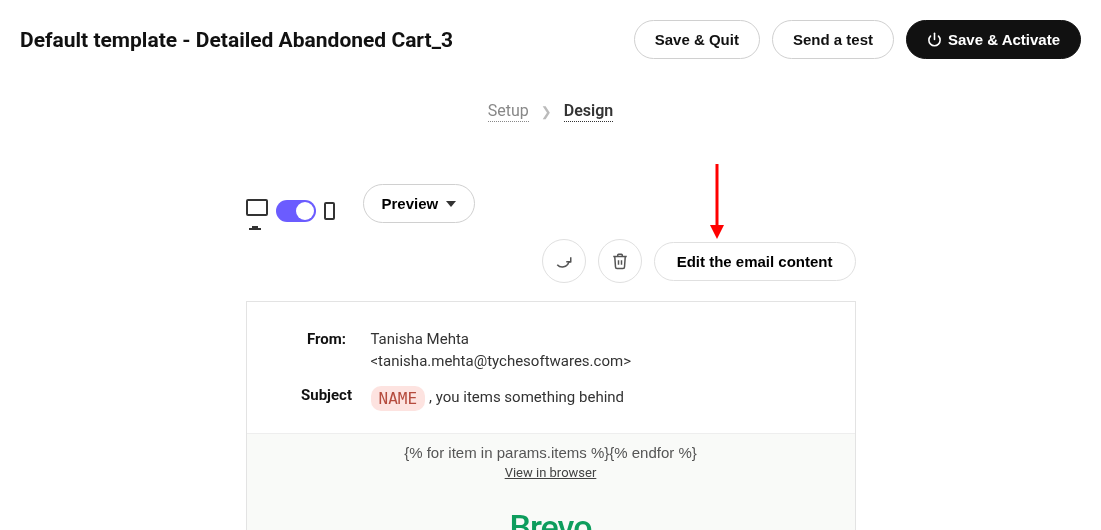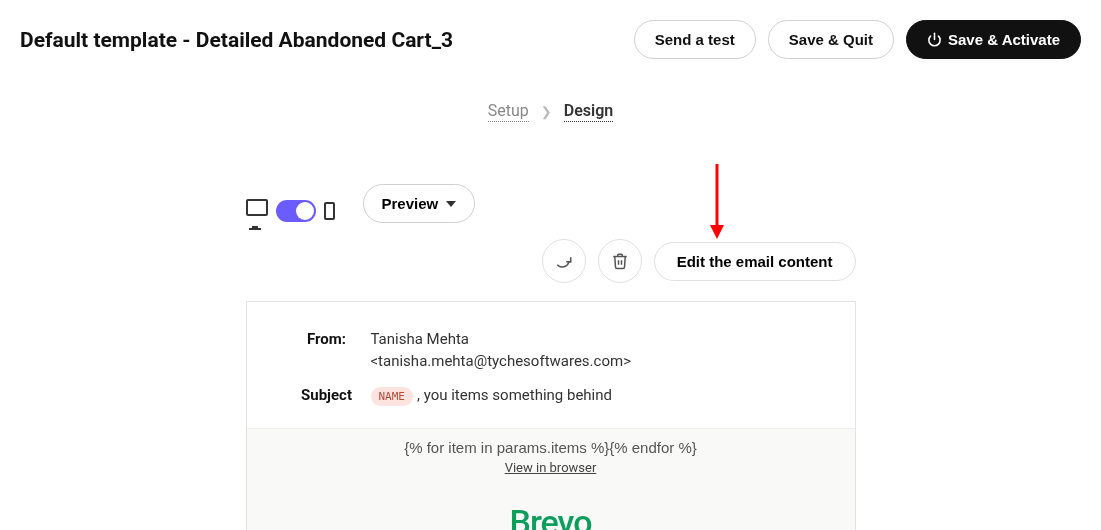--- a/index.html
+++ b/index.html
@@ -29,34 +29,34 @@
     .icon-btn { width: 44px; height: 44px; border: 1px solid #e0e0e0; border-radius: 50%; background: #fff; cursor: pointer; display: inline-flex; align-items: center; justify-content: center; }
     .icon-btn svg { width: 18px; height: 18px; stroke: #555; fill: none; stroke-width: 2; }
     .edit-btn { border: 1px solid #e0e0e0; border-radius: 22px; padding: 10px 22px; font-size: 15px; font-weight: 600; background: #fff; cursor: pointer; }
     .arrow-annotation { position: absolute; right: 124px; top: -80px; }
     .preview-panel { width: 610px; margin: 18px auto 0 auto; border: 1px solid #e3e3e3; border-bottom: none; background: #fff; }
     .preview-header { padding: 28px 48px 18px 48px; }
     .meta-row { display: flex; margin-bottom: 4px; }
     .meta-label { width: 76px; font-weight: 700; font-size: 15px; color: #111; text-align: center; padding-right: 12px;}
     .meta-value { font-size: 15px; color: #333; }
     .meta-row.indented .meta-value { padding-left: 0px; }
-    .name-badge { display: inline-block; background: #fde3e0; color: #b54b3d; font-family: monospace; font-size: 11px; padding: 3px 8px; border-radius: 10px; margin-right: 4px; vertical-align: middle;}
+    .name-badge { display: inline-block; background: #fde3e0; color: #b54b3d; font-family: monospace; font-size: 16px; padding: 3px 8px; border-radius: 10px; margin-right: 4px; vertical-align: middle;}
     .email-body { background: #f9faf8; border-top: 1px solid #eee; text-align: center; padding: 10px 0 0 0; position: relative;}
     .template-loop { font-size: 15px; color: #555; font-family: Arial, sans-serif; }
     .view-browser { font-size: 13px; color: #444; text-decoration: underline; display: inline-block; margin-top: 4px; cursor: pointer; }
     .brevo-logo { margin-top: 26px; font-size: 34px; font-weight: 500; color: #0d9d5d; letter-spacing: -1px; }
   </style>
 </head>
 <body>
 
 <div class="header">
   <div class="page-title">Default template - Detailed Abandoned Cart_3</div>
   <div class="header-actions">
+    <button class="btn btn-secondary">Save &amp; Quit</button>
     <button class="btn btn-secondary">Send a test</button>
-    <button class="btn btn-secondary">Save &amp; Quit</button>
     <button class="btn btn-primary">
       <svg viewBox="0 0 24 24" fill="none" stroke="white" stroke-width="2.5" stroke-linecap="round">
           <path d="M18.36 6.64a9 9 0 1 1-12.73 0"></path>
           <line x1="12" y1="2" x2="12" y2="12"></line>
         </svg>
       <span>Save &amp; Activate</span>
     </button>
   </div>
 </div>
 

